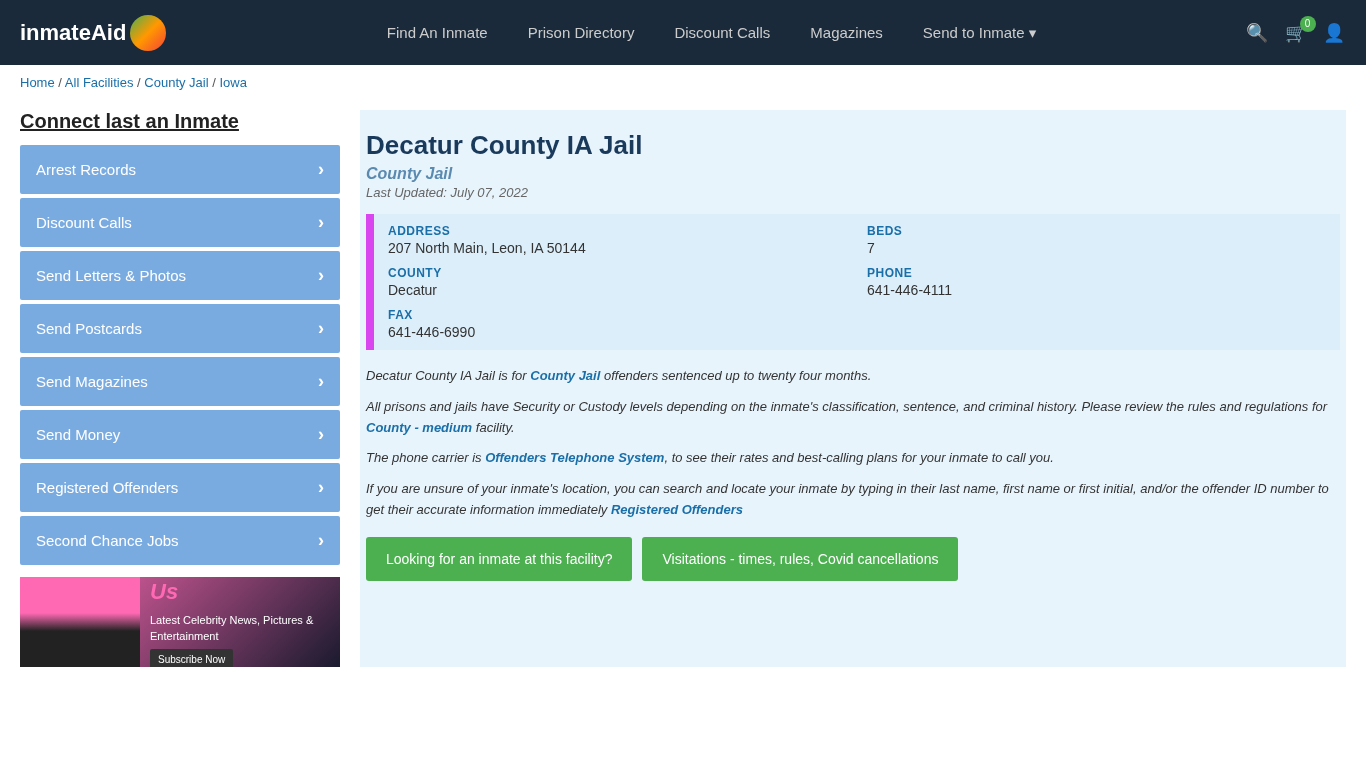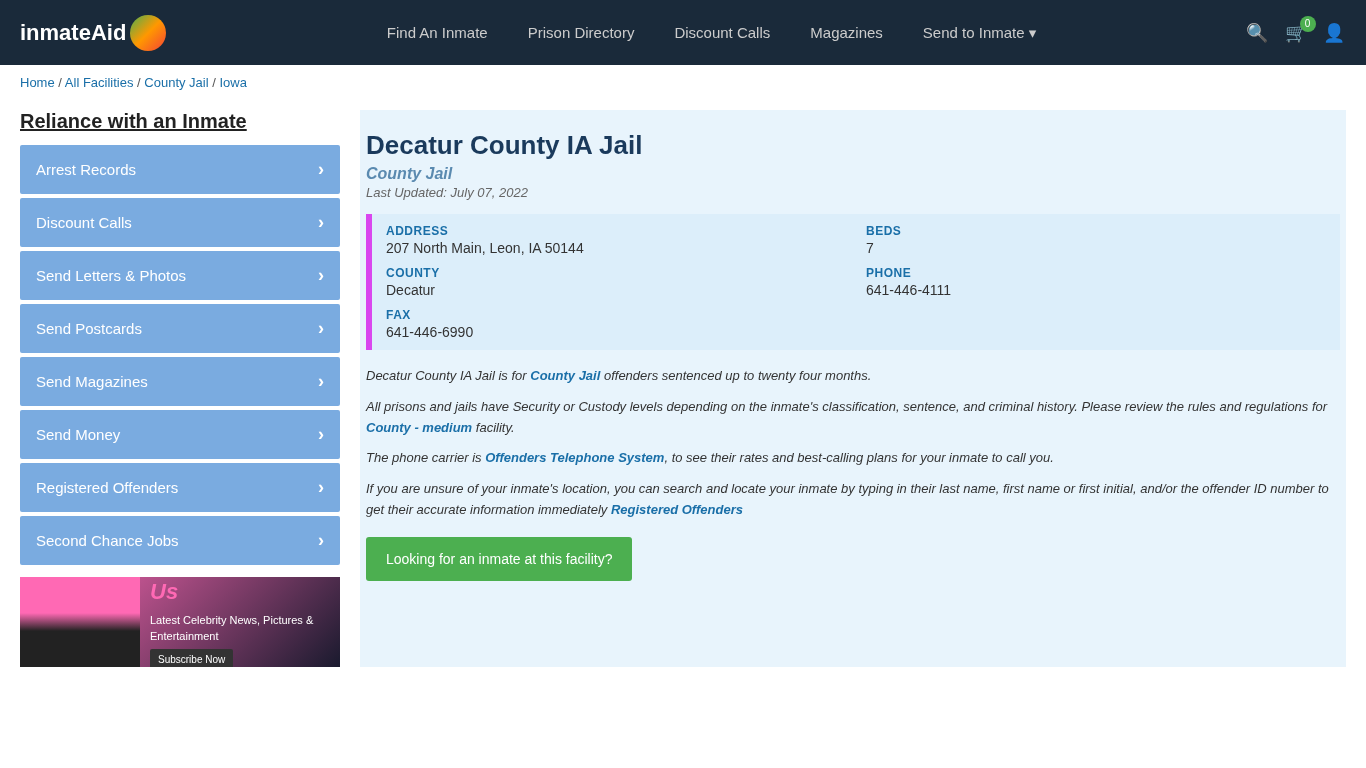--- a/index.html
+++ b/index.html
@@ -200,21 +200,21 @@
     }
     .facility-updated {
       font-size: 13px;
       color: #666;
       font-style: italic;
       margin-bottom: 14px;
     }
 
     
     .info-box {
-      border-left: 6px solid #d946ef;
+      border-left: 8px solid #d946ef;
       padding: 10px 14px;
       margin-bottom: 16px;
       background: #dceefa;
       display: grid;
       grid-template-columns: 1fr 1fr;
       gap: 10px 20px;
     }
     .info-field-label {
       font-size: 12px;
       color: #1a6fa8;
@@ -292,21 +292,21 @@
   <a href="#">All Facilities</a>
   <span> / </span>
   <a href="#">County Jail</a>
   <span> / </span>
   <a href="#">Iowa</a>
 </div>
 
 <div class="main-container">
 
   <aside class="sidebar">
-    <div class="sidebar-title">Reliance with an Inmate</div>
+    <div class="sidebar-title">Connect last an Inmate</div>
     <ul class="sidebar-menu">
       <li>
         <span class="menu-label">Arrest Records</span>
         <span class="chevron">›</span>
       </li>
       <li>
         <span class="menu-label">Discount Calls</span>
         <span class="chevron">›</span>
       </li>
       <li>
@@ -383,16 +383,17 @@
       <p>
         The phone carrier is <a href="#">Offenders Telephone System</a>, to see their rates and best-calling plans for your inmate to call you.
       </p>
       <p>
         If you are unsure of your inmate's location, you can search and locate your inmate by typing in their last name, first name or first initial, and/or the offender ID number to get their accurate information immediately <a href="#">Registered Offenders</a>
       </p>
     </div>
 
     <div class="action-buttons">
       <button class="btn-green">Looking for an inmate at this facility?</button>
+      <button class="btn-green">Visitations - times, rules, Covid cancellations</button>
     </div>
   </main>
 
 </div>
 
 </body></html>

